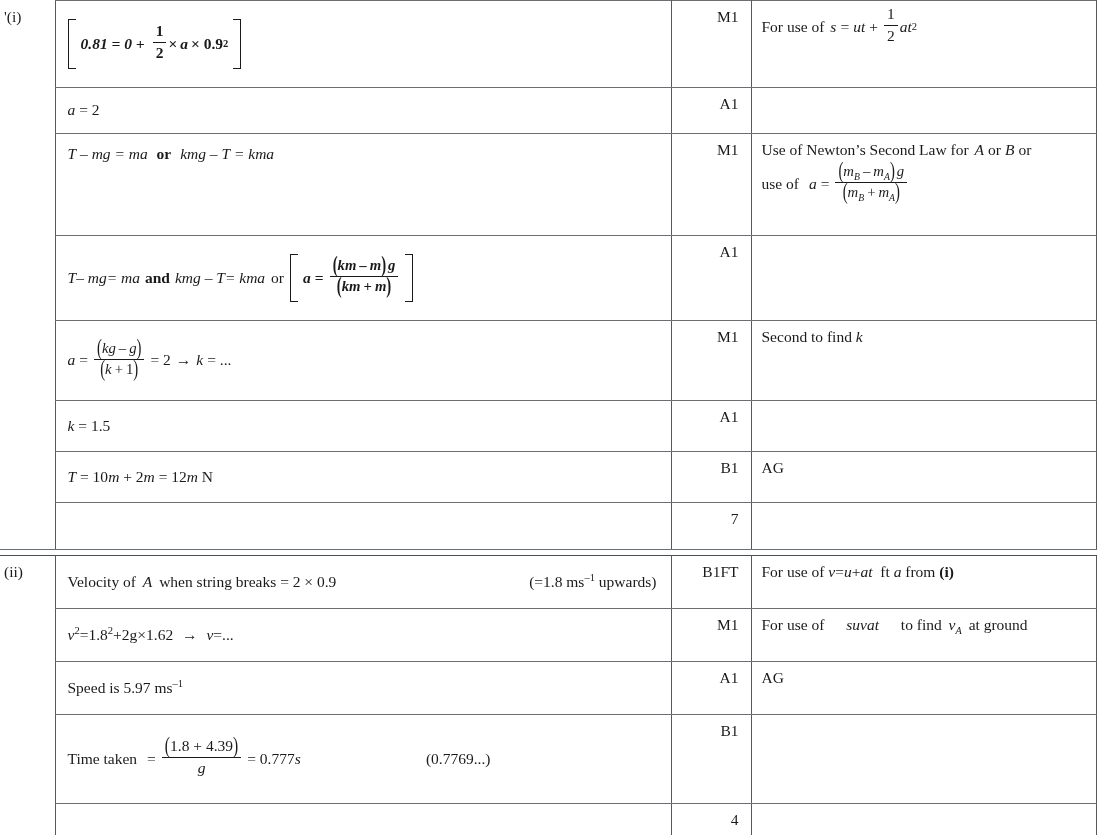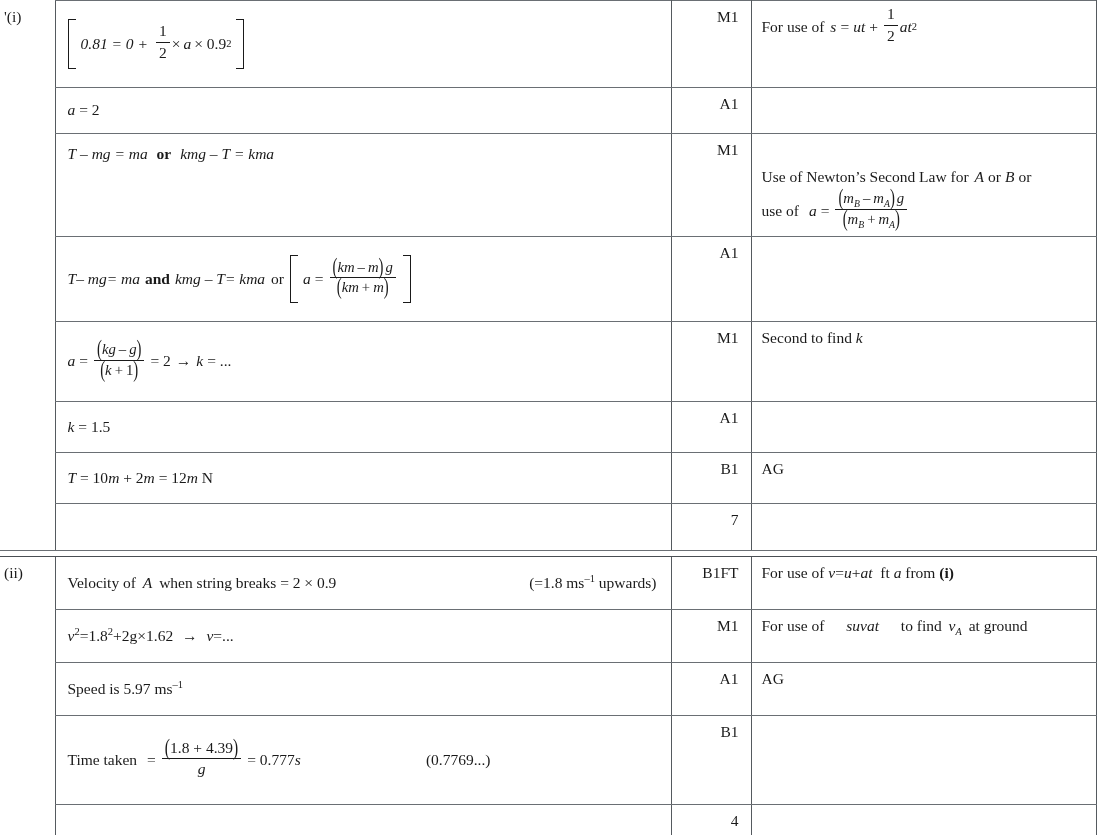--- a/index.html
+++ b/index.html
@@ -116,20 +116,21 @@
   .frac.small { font-size: 0.95em; }
 
   sup { font-size: 0.68em; vertical-align: super; line-height: 0; }
   sub { font-size: 0.66em; vertical-align: sub; line-height: 0; }
 
   
   .brk {
     display: inline-flex;
     align-items: flex-start;
     vertical-align: middle;
+    font-weight: bold;
   }
   .brk > .bar-l, .brk > .bar-r {
     display: inline-block;
     width: 7px;
     align-self: stretch;
     border-top: 1.4px solid #1a1a1a;
     border-bottom: 1.4px solid #1a1a1a;
   }
   .brk > .bar-l { border-left: 1.4px solid #1a1a1a; margin-right: 3px; }
   .brk > .bar-r { border-right: 1.4px solid #1a1a1a; margin-left: 3px; }
@@ -150,21 +151,21 @@
   .work-split {
     display: flex;
     align-items: center;
     justify-content: flex-start;
   }
   .work-split > .left { flex: 0 0 auto; }
   .work-split > .right {
     margin-left: auto;
     padding-right: 4px;
   }
-  .note-blk { display: block; margin-top: 27px; }
+  .note-blk { display: block; }
   .note-blk .ln2 { display: flex; align-items: center; margin-top: 4px; }
 
   .arrow { margin: 0 5px; }
 </style>
 </head>
 <body>
 
 <div class="sheet">
 <table class="ms">
   <colgroup>

